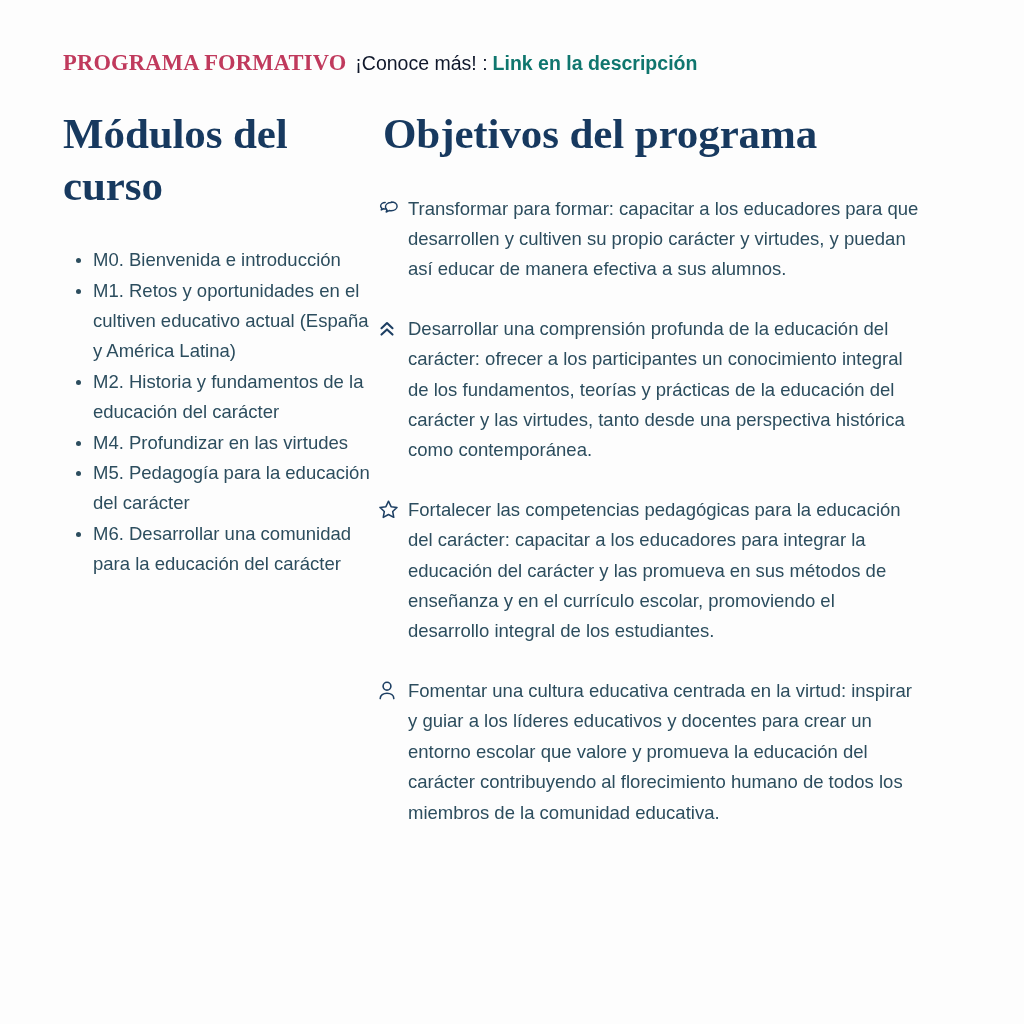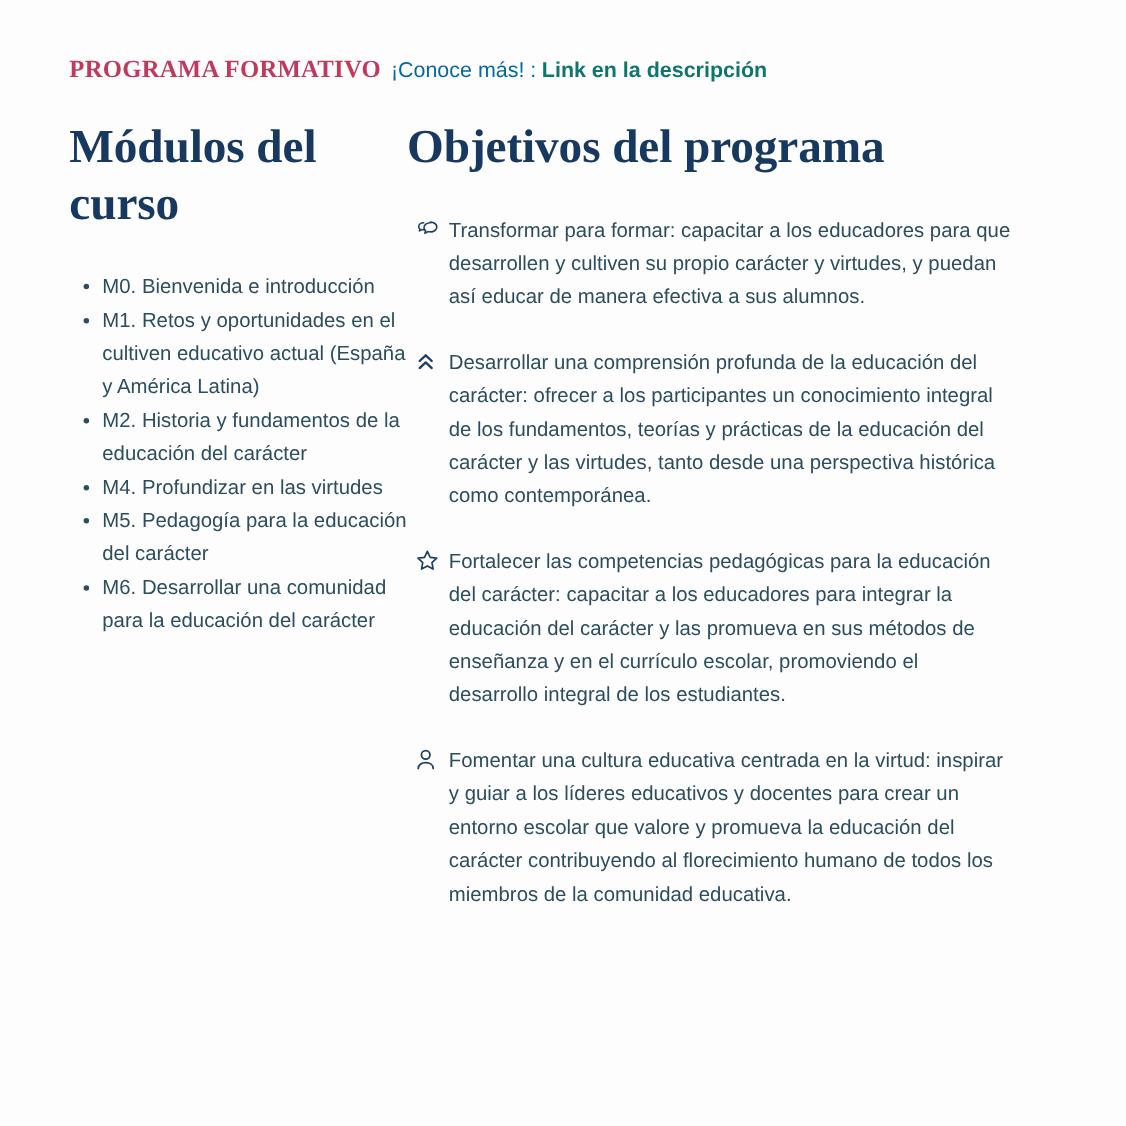--- a/index.html
+++ b/index.html
@@ -38,21 +38,21 @@
     font-weight: bold;
     font-size: 22.5px;
     letter-spacing: 0.2px;
     color: #c03a5d;
     margin-right: 9px;
   }
   .eyebrow-lead {
     font-family: "Liberation Sans", sans-serif;
     font-size: 19.5px;
     font-weight: normal;
-    color: #0369a1;
+    color: #0f172a;
     margin-right: 5px;
   }
   .eyebrow-strong {
     font-family: "Liberation Sans", sans-serif;
     font-size: 19.5px;
     font-weight: bold;
     color: #0f766e;
   }
 
   
@@ -80,21 +80,21 @@
   .col-heading {
     font-family: "Liberation Serif", serif;
     font-weight: bold;
     font-size: 43px;
     line-height: 1.2;
     color: #17395f;
     margin: 0 0 34px 0;
     letter-spacing: -0.1px;
   }
   .col-right .col-heading {
-    margin-left: 0;
+    margin-left: 13px;
   }
 
   
   ul.modules {
     list-style: none;
     margin: 0;
     padding: 0;
   }
   ul.modules li {
     position: relative;

